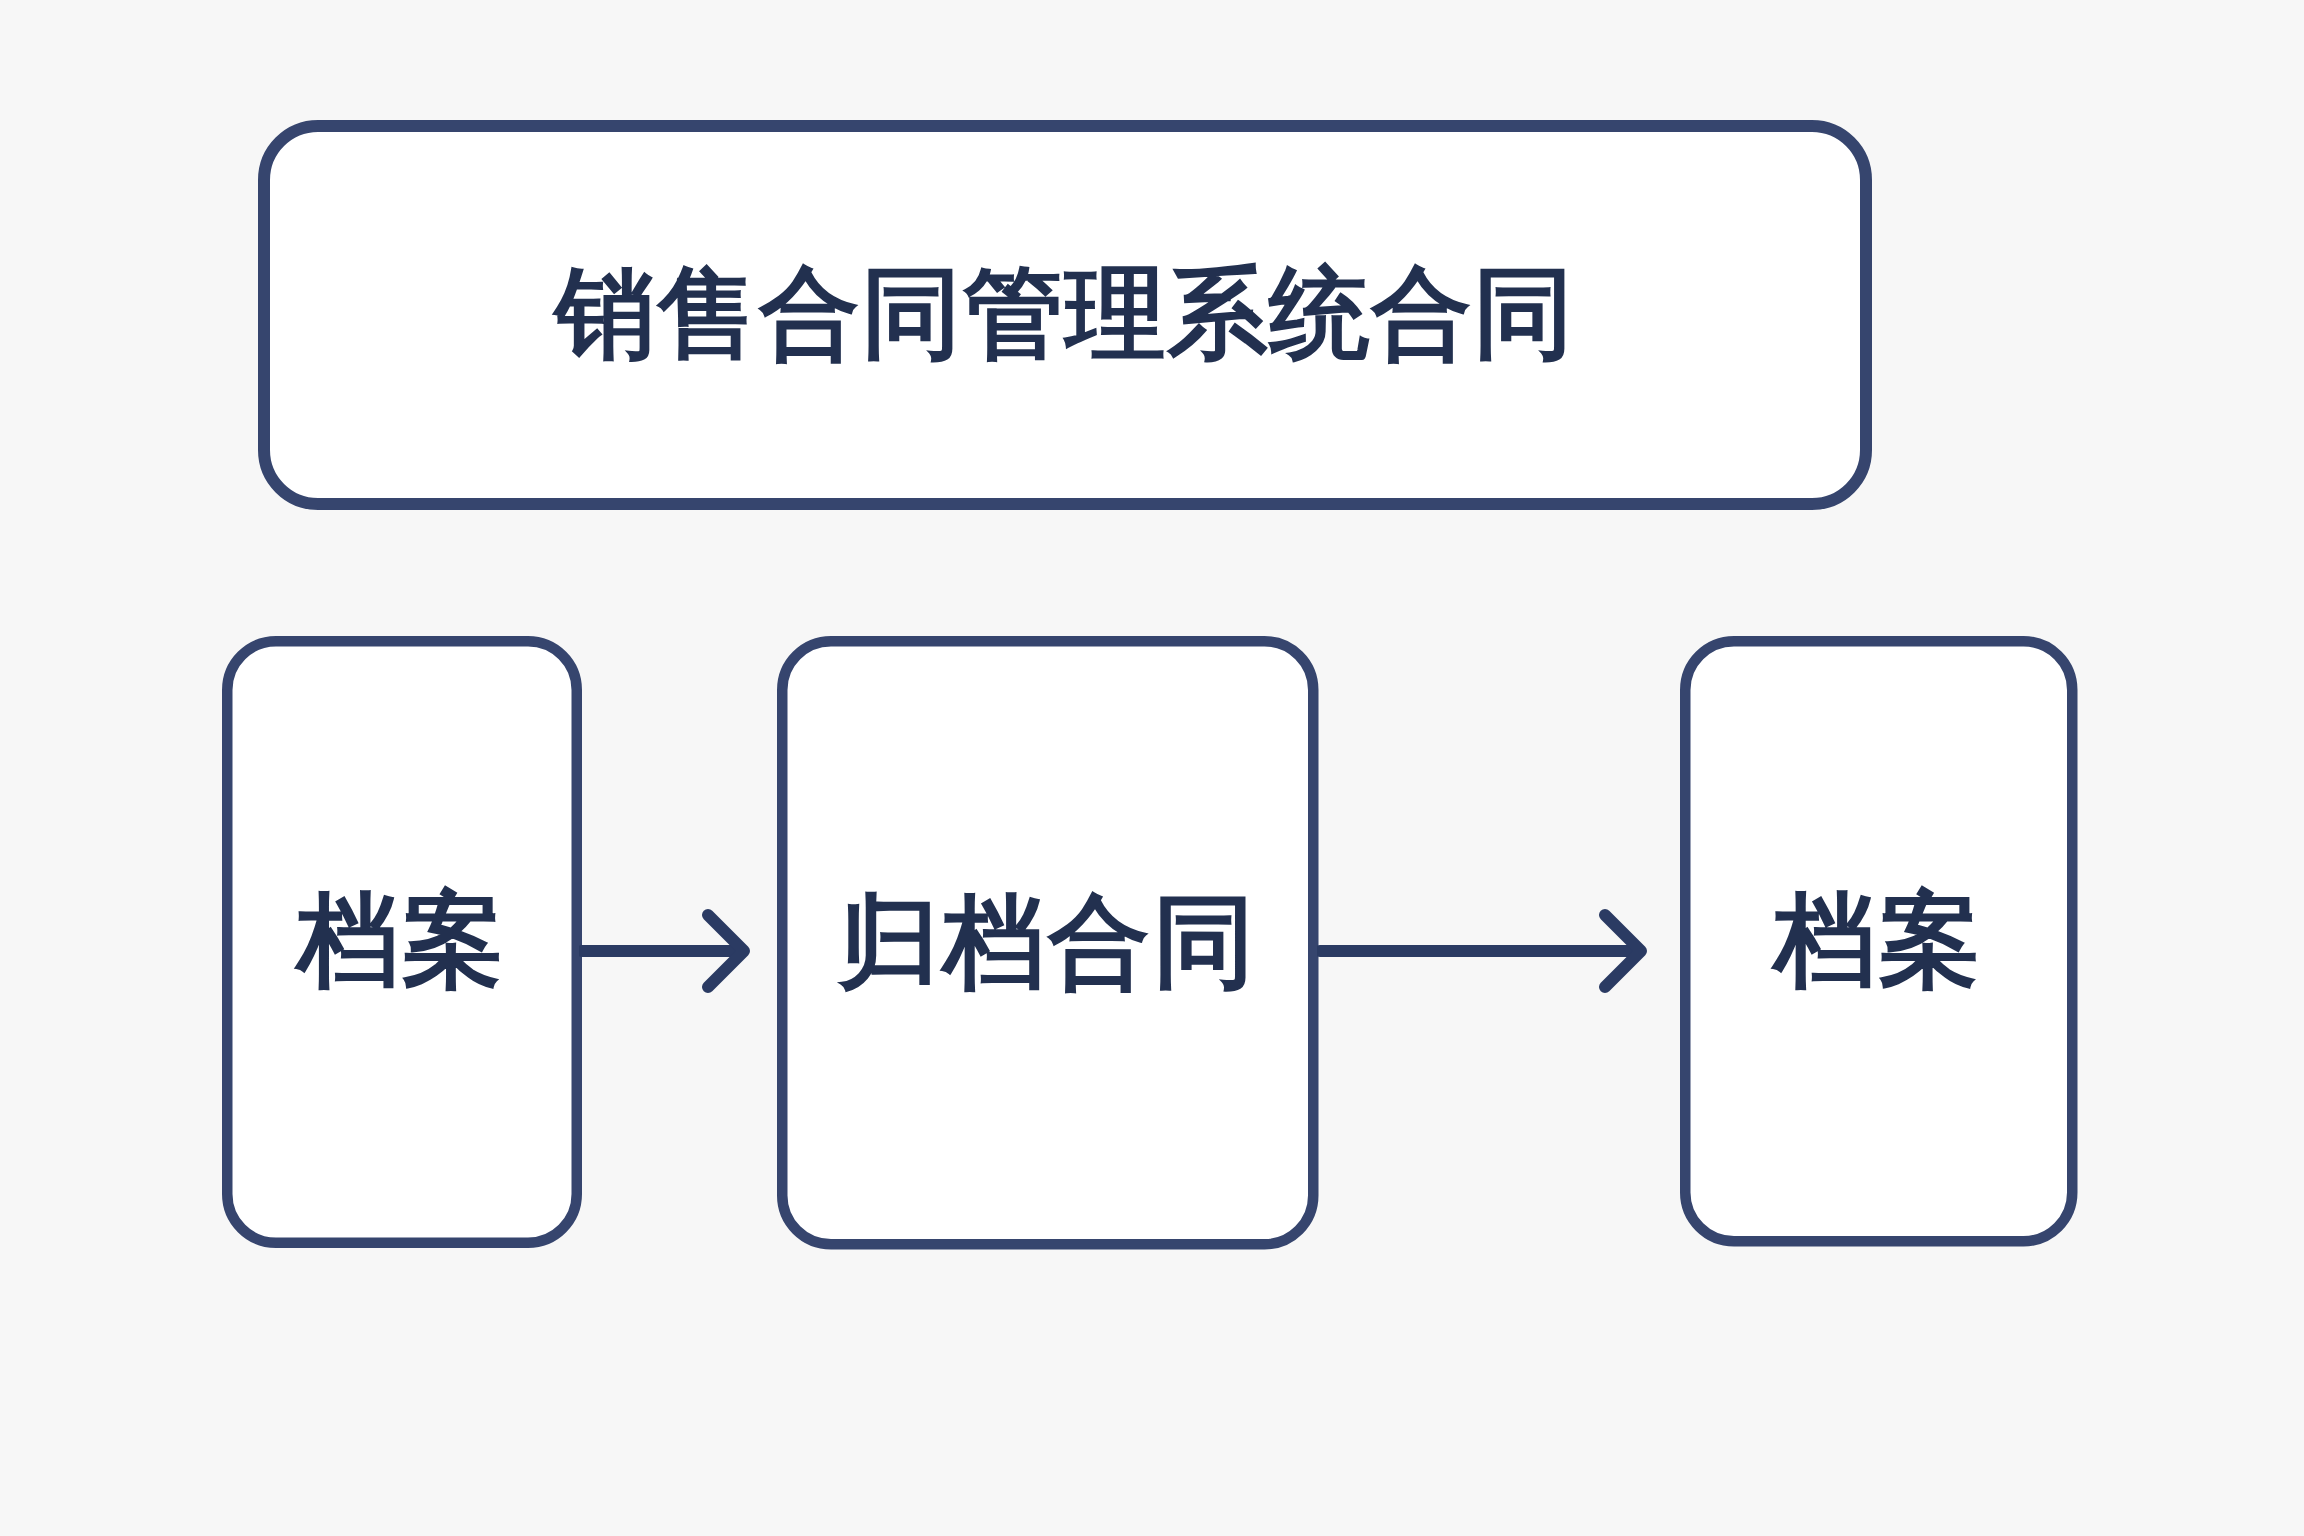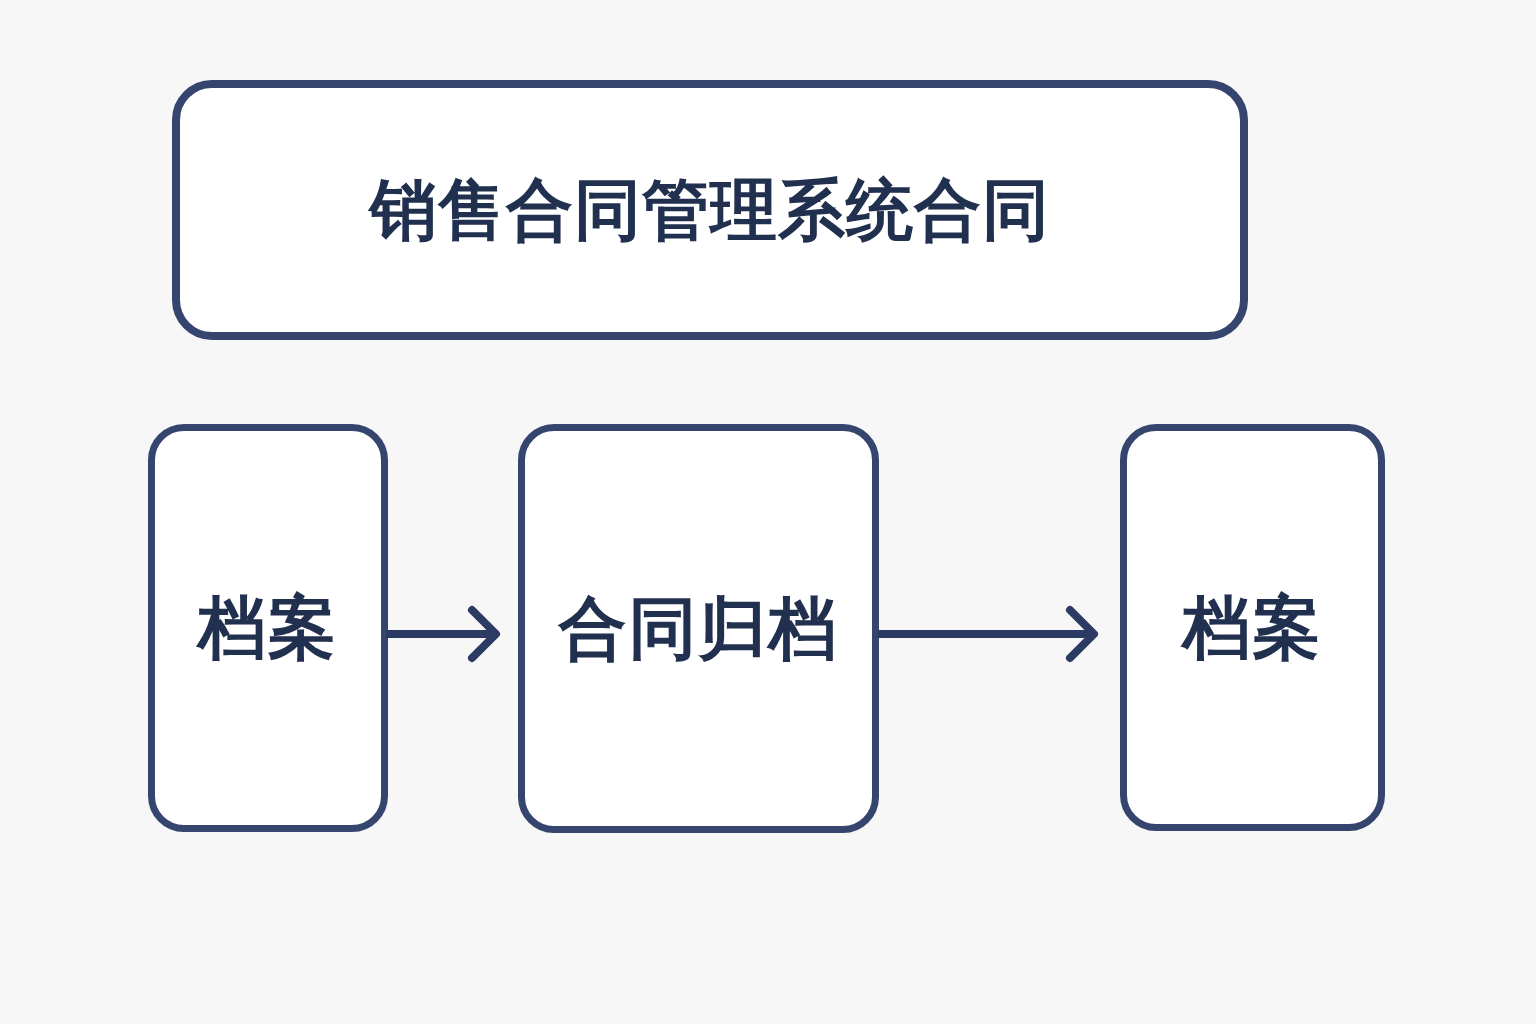--- a/index.html
+++ b/index.html
@@ -98,22 +98,22 @@
   <div class="arrow arrow-1">
     <svg viewBox="0 0 126 78" preserveAspectRatio="none" aria-hidden="true">
       <g fill="none" stroke="#2b3b63" stroke-width="8" stroke-linecap="round" stroke-linejoin="round">
         <line x1="2" y1="39" x2="108" y2="39"></line>
         <polyline points="86,15 110,39 86,63"></polyline>
       </g>
     </svg>
   </div>
 
   <div class="step-box step-box-2">
+    <div class="step-line">归档</div>
     <div class="step-line">合同</div>
-    <div class="step-line">归档</div>
   </div>
 
   <div class="arrow arrow-2">
     <svg viewBox="0 0 234 78" preserveAspectRatio="none" aria-hidden="true">
       <g fill="none" stroke="#2b3b63" stroke-width="8" stroke-linecap="round" stroke-linejoin="round">
         <line x1="2" y1="39" x2="214" y2="39"></line>
         <polyline points="192,15 216,39 192,63"></polyline>
       </g>
     </svg>
   </div>

